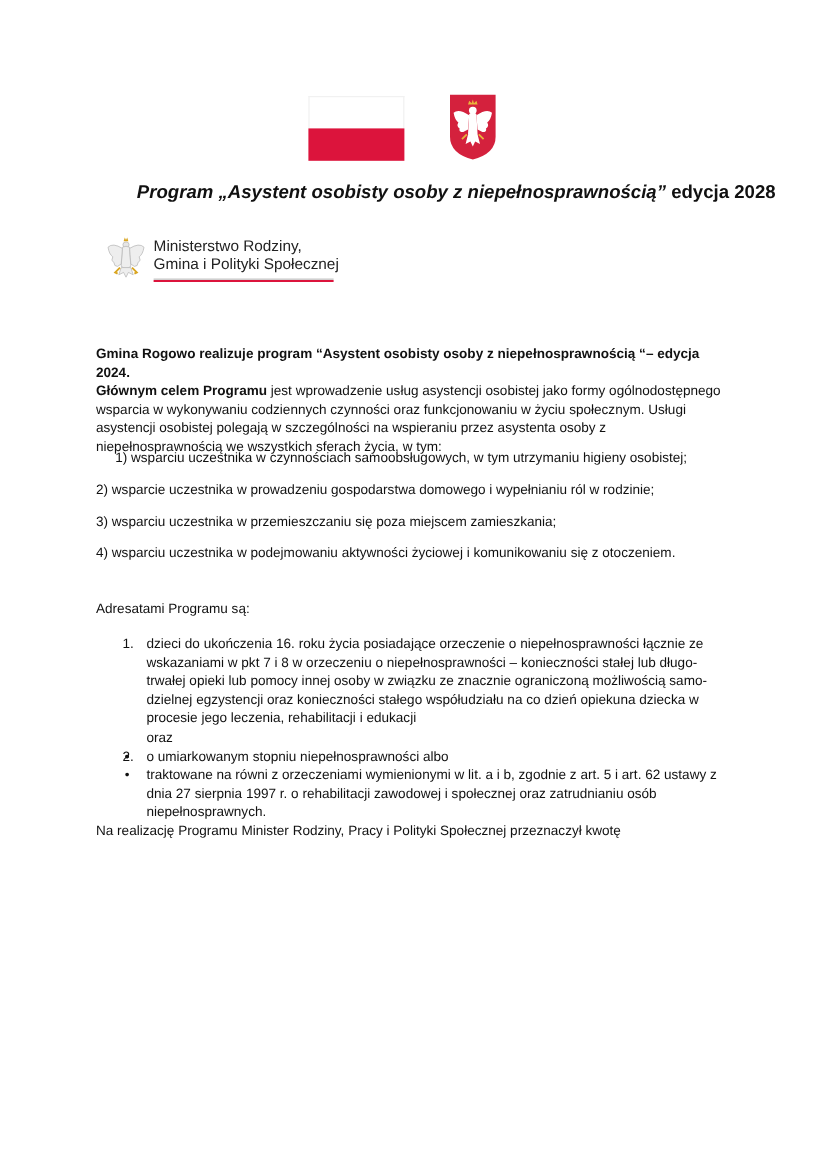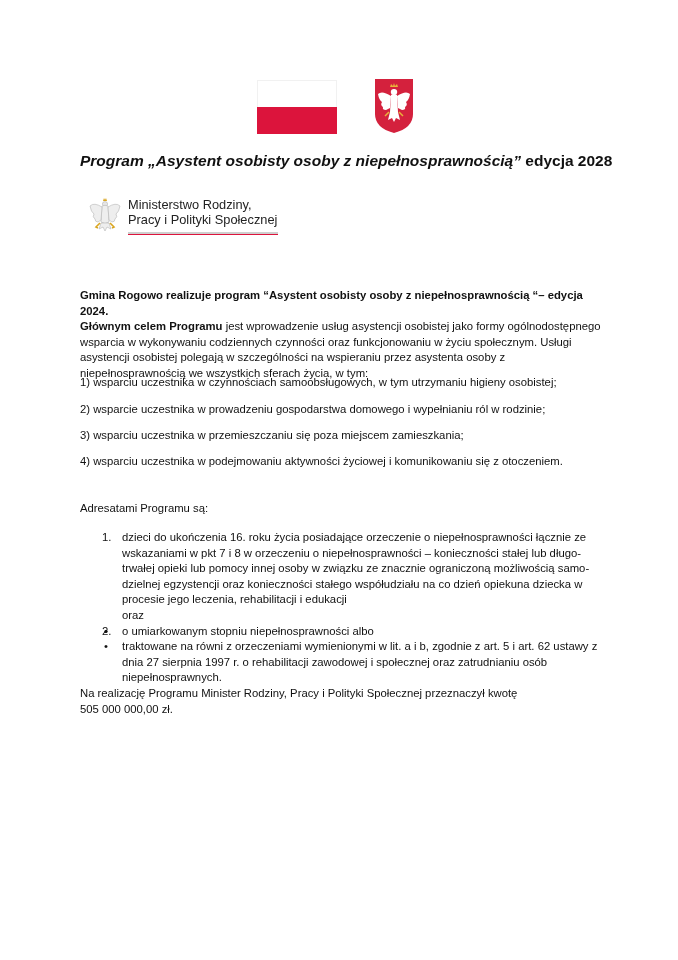--- a/index.html
+++ b/index.html
@@ -10,21 +10,21 @@
     
     .flag { left: 257px; top: 80px; width: 80px; height: 54px; }
     .flag .white { height: 27px; background: #ffffff; border: 1px solid #f1f1f1; border-bottom: none; box-sizing: border-box; }
     .flag .red { height: 27px; background: #dc143c; }
 
     
     .emblem { left: 374px; top: 78px; width: 40px; height: 56px; }
 
     
     .title { left: 80px; top: 152px; font-size: 15.5px; font-weight: bold; white-space: nowrap; color: #111; }
-    .title i { font-style: italic; }
+    .title i { font-style: italic; margin-left: 34px; }
 
     
     .ministry { left: 88px; top: 196px; width: 190px; height: 42px; }
     .ministry-eagle { position: absolute; left: 0; top: 0; width: 34px; height: 40px; }
     .ministry-text { position: absolute; left: 40px; top: 1px; font-size: 12.8px; line-height: 15px; color: #222; white-space: nowrap; }
     .ministry-rule { position: absolute; left: 40px; top: 36px; width: 150px; height: 3px;
                      background: linear-gradient(#cfcfcf 0 50%, #dc143c 50% 100%); }
 
     
     .para { left: 80px; top: 288px; width: 530px; font-size: 11.3px; line-height: 15.6px; color: #111; }
@@ -76,31 +76,31 @@
       <ellipse cx="17" cy="8" rx="2.6" ry="2.4" fill="#e6e6e6" stroke="#b5b5b5" stroke-width="0.6"></ellipse>
       <path d="M14 10 Q17 8.5 20 10 L21 26 Q17 29 13 26 Z" fill="#eeeeee" stroke="#b5b5b5" stroke-width="0.6"></path>
       <path d="M14 11 Q6 6 2 10 Q3 16 6 18 Q4 21 7 23 Q7 26 10 26 L13 24 Z" fill="#eeeeee" stroke="#b5b5b5" stroke-width="0.6"></path>
       <path d="M20 11 Q28 6 32 10 Q31 16 28 18 Q30 21 27 23 Q27 26 24 26 L21 24 Z" fill="#eeeeee" stroke="#b5b5b5" stroke-width="0.6"></path>
       <path d="M13 27 L11 33 L15 31 L17 35 L19 31 L23 33 L21 27 Z" fill="#eeeeee" stroke="#b5b5b5" stroke-width="0.6"></path>
       <path d="M12 27 L8 31 L10 32 M22 27 L26 31 L24 32" stroke="#d9a520" stroke-width="1.6" fill="none"></path>
     </svg>
   </div>
   <div class="ministry-text">
     <div>Ministerstwo Rodziny,</div>
-    <div>Pracy i Polityki Społecznej</div>
+    <div>Gmina i Polityki Społecznej</div>
   </div>
   <div class="ministry-rule"></div>
 </div>
 
 <div class="abs para">
   <b>Gmina Rogowo realizuje program “Asystent osobisty osoby z niepełnosprawnością “– edycja 2024.</b><br>
   <b>Głównym celem Programu</b><span> jest wprowadzenie usług asystencji osobistej jako formy ogólnodostępnego wsparcia w wykonywaniu codziennych czynności oraz funkcjonowaniu w życiu społecznym. Usługi asystencji osobistej polegają w szczególności na wspieraniu przez asystenta osoby z niepełnosprawnością we wszystkich sferach życia, w tym:</span>
 </div>
 
-<div class="abs item" style="top:376px;"> 1) wsparciu uczestnika w czynnościach samoobsługowych, w tym utrzymaniu higieny osobistej;</div>
+<div class="abs item" style="top:376px;margin-left:16px;"> 1) wsparciu uczestnika w czynnościach samoobsługowych, w tym utrzymaniu higieny osobistej;</div>
 <div class="abs item" style="top:403px;">2) wsparcie uczestnika w prowadzeniu gospodarstwa domowego i wypełnianiu ról w rodzinie;</div>
 <div class="abs item" style="top:429px;text-align:right;">3) wsparciu uczestnika w przemieszczaniu się poza miejscem zamieszkania;</div>
 <div class="abs item" style="top:455px;">4) wsparciu uczestnika w podejmowaniu aktywności życiowej i komunikowaniu się z otoczeniem.</div>
 
 <div class="abs addr-heading">Adresatami Programu są:</div>
 
 <div class="abs ol-block">
   <div class="li">
     <span class="marker">1.</span>
     <span>dzieci do ukończenia 16. roku życia posiadające orzeczenie o niepełnosprawności łącznie ze wskazaniami w pkt 7 i 8 w orzeczeniu o niepełnosprawności – konieczności stałej lub długo-trwałej opieki lub pomocy innej osoby w związku ze znacznie ograniczoną możliwością samo-dzielnej egzystencji oraz konieczności stałego współudziału na co dzień opiekuna dziecka w procesie jego leczenia, rehabilitacji i edukacji</span><br>
@@ -115,15 +115,14 @@
   <div class="li">
     <span class="bullet">•</span>
     <span>o umiarkowanym stopniu niepełnosprawności albo</span>
   </div>
   <div class="li">
     <span class="bullet">•</span>
     <span>traktowane na równi z orzeczeniami wymienionymi w lit. a i b, zgodnie z art. 5 i art. 62 ustawy z dnia 27 sierpnia 1997 r. o rehabilitacji zawodowej i społecznej oraz zatrudnianiu osób niepełnosprawnych.</span>
   </div>
   <div class="tail">
     <div>Na realizację Programu Minister Rodziny, Pracy i Polityki Społecznej przeznaczył kwotę</div>
-    <div>505 000 000,00 zł.</div>
   </div>
 </div>
 
 </body></html>

